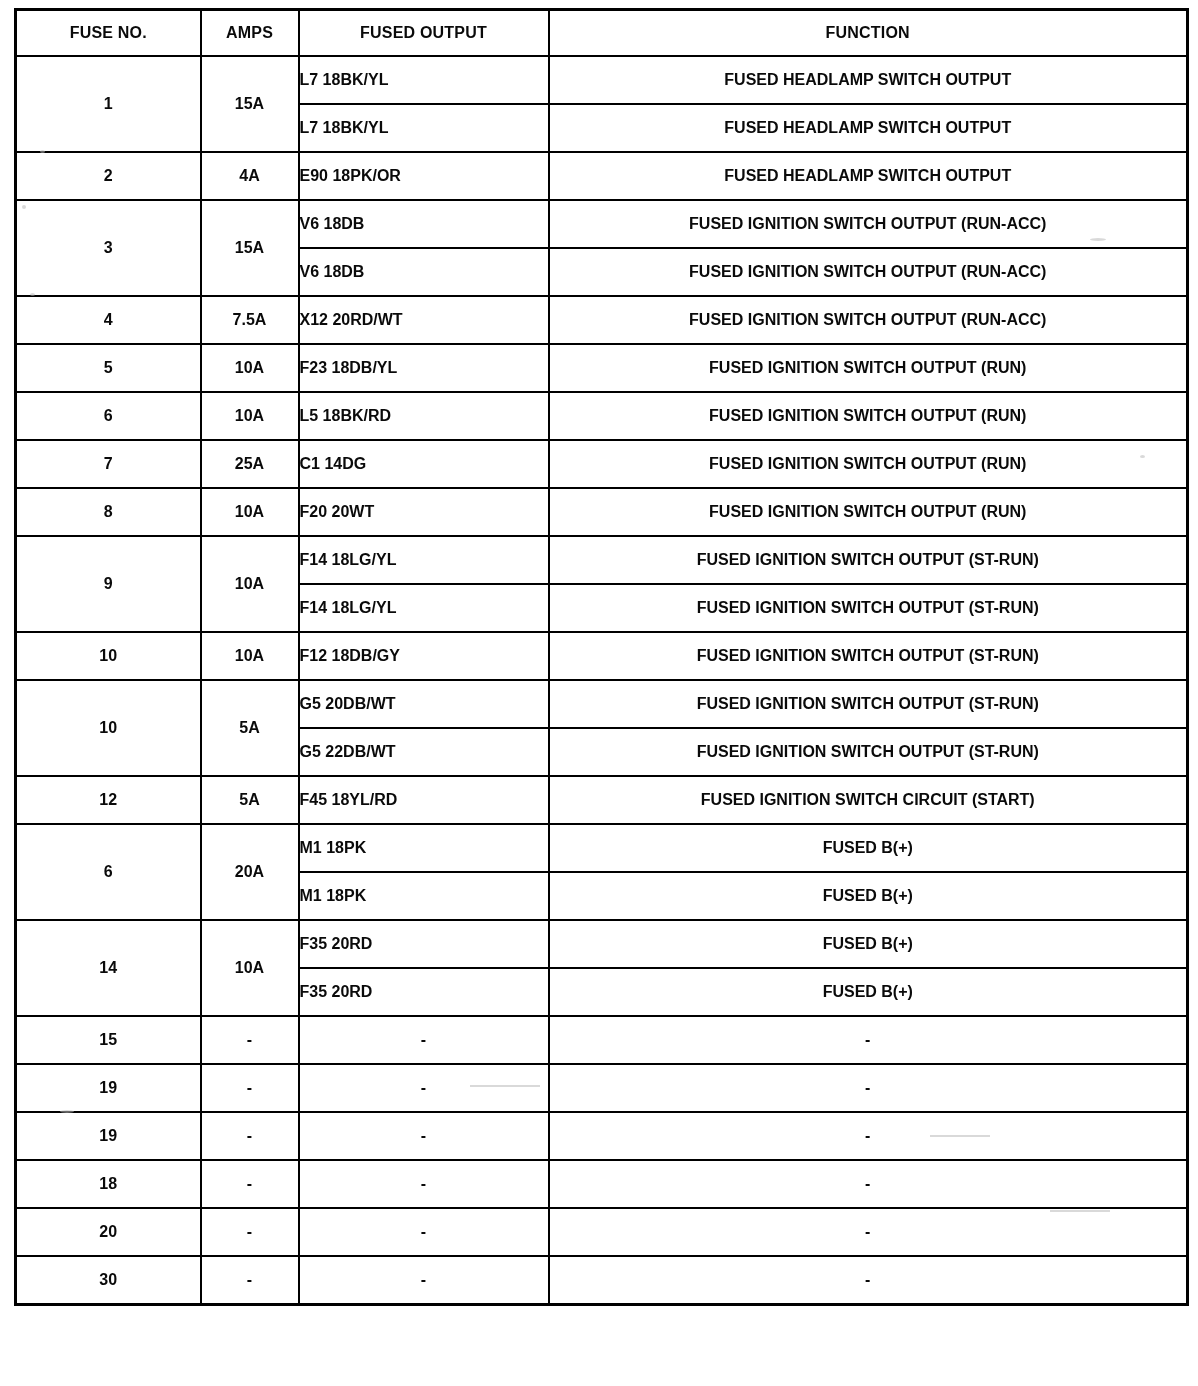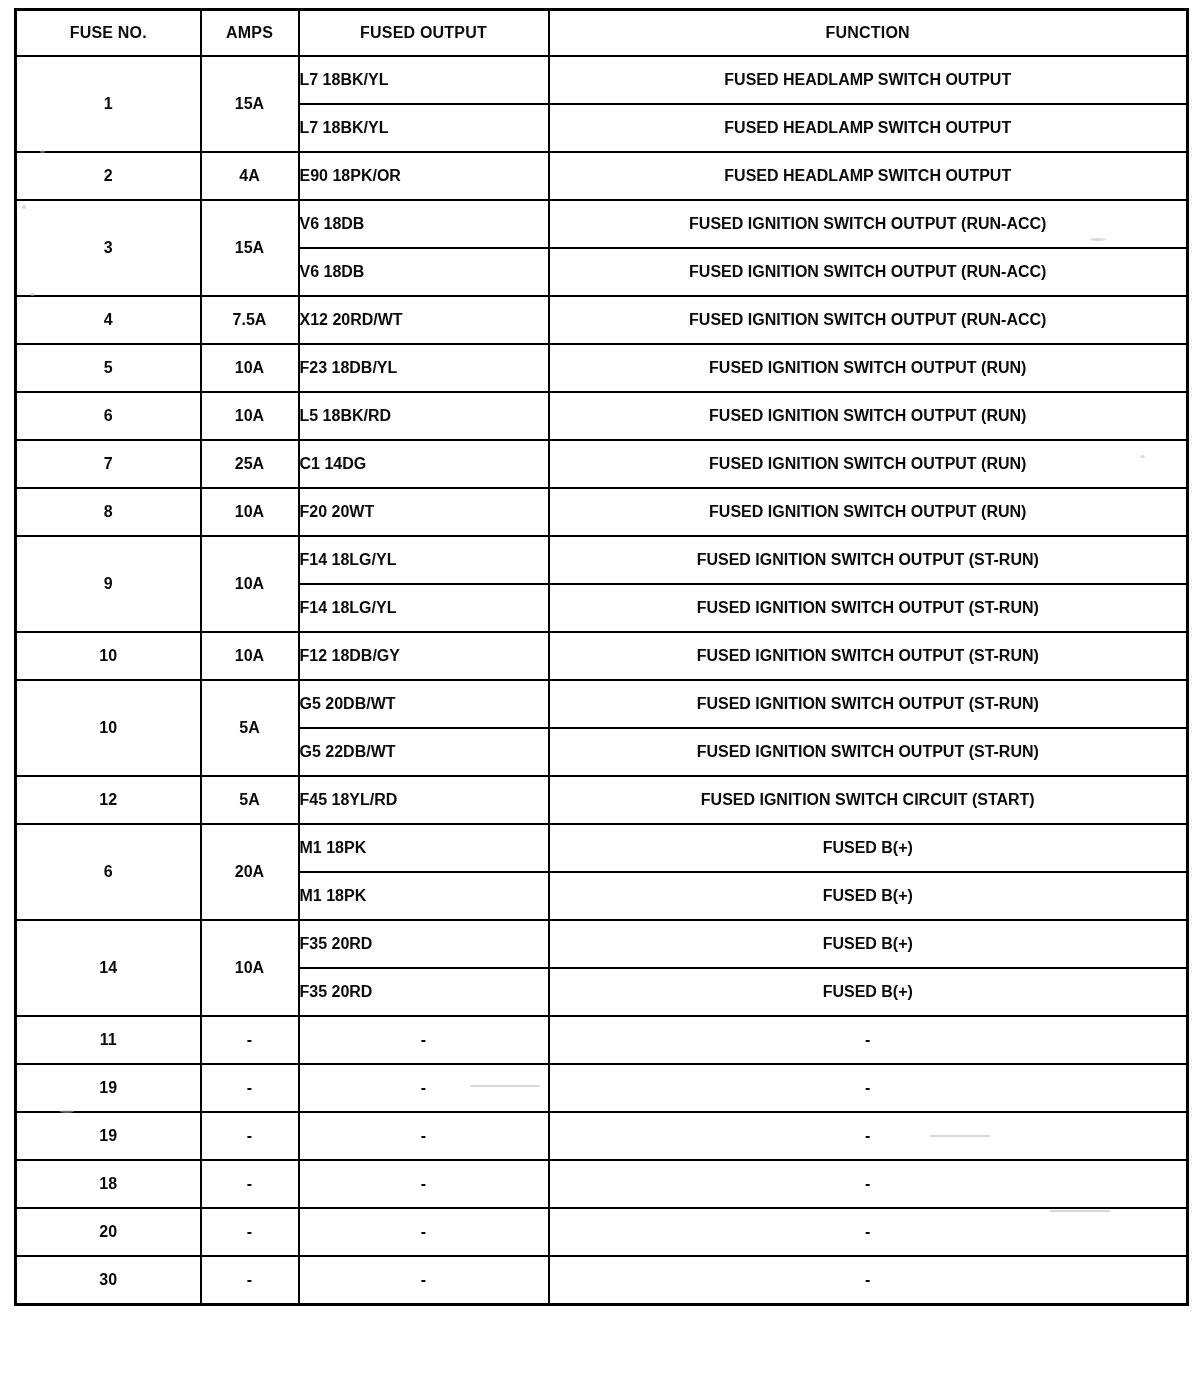--- a/index.html
+++ b/index.html
@@ -210,21 +210,21 @@
           <td class="fuse-no" rowspan="2">14</td>
           <td class="amps" rowspan="2">10A</td>
           <td class="circuit">F35 20RD</td>
           <td class="func">FUSED B(+)</td>
         </tr>
         <tr>
           <td class="circuit">F35 20RD</td>
           <td class="func">FUSED B(+)</td>
         </tr>
         <tr>
-          <td class="fuse-no" rowspan="1">11</td>
+          <td class="fuse-no" rowspan="1">15</td>
           <td class="amps" rowspan="1">-</td>
           <td class="circuit center">-</td>
           <td class="func center">-</td>
         </tr>
         <tr>
           <td class="fuse-no" rowspan="1">19</td>
           <td class="amps" rowspan="1">-</td>
           <td class="circuit center">-</td>
           <td class="func center">-</td>
         </tr>

